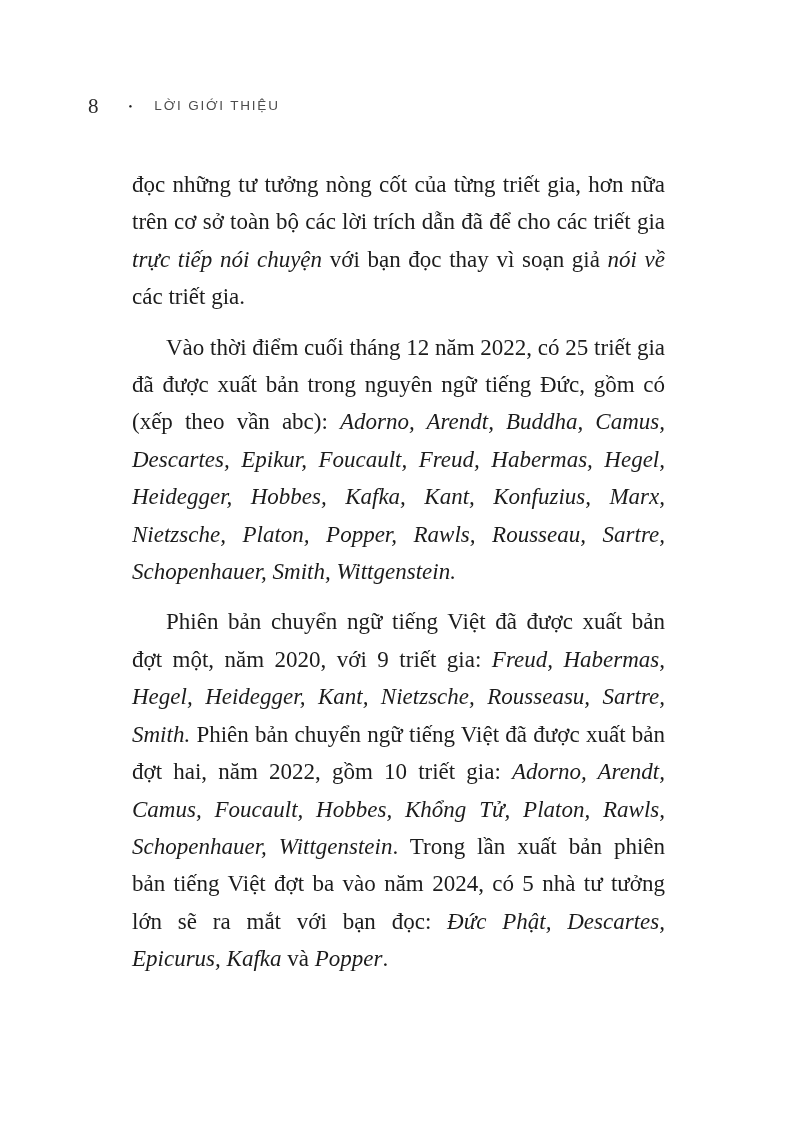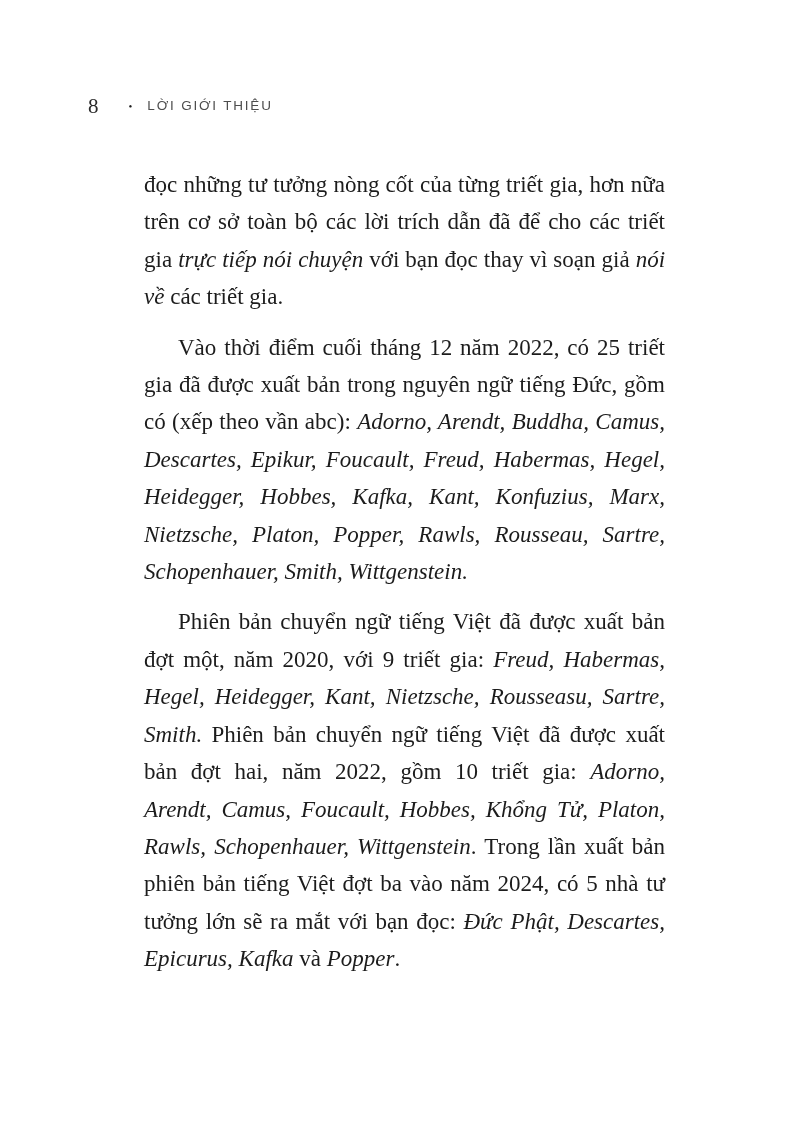--- a/index.html
+++ b/index.html
@@ -29,38 +29,38 @@
     color: #2a2a2a;
     line-height: 24px;
   }
   .header-bullet {
     margin-left: 30px;
     font-size: 11px;
     color: #1c1c1c;
     line-height: 24px;
   }
   .running-title {
-    margin-left: 15px;
+    margin-left: 22px;
     font-family: "Liberation Sans", "DejaVu Sans", sans-serif;
     font-size: 13.5px;
     letter-spacing: 1.8px;
     color: #4d4d4d;
     line-height: 24px;
   }
   .text-block {
     position: absolute;
     left: 128px;
     top: 166px;
     width: 537px;
     text-align: justify;
     font-size: 23px;
     line-height: 37.4px;
   }
   .text-block p {
-    margin: 0 0 13px 16px;
+    margin: 0 0 13px 4px;
     padding: 0;
   }
   .text-block p.indent {
     text-indent: 34px;
   }
   .text-block em {
     font-style: italic;
   }
 </style>
 </head>

